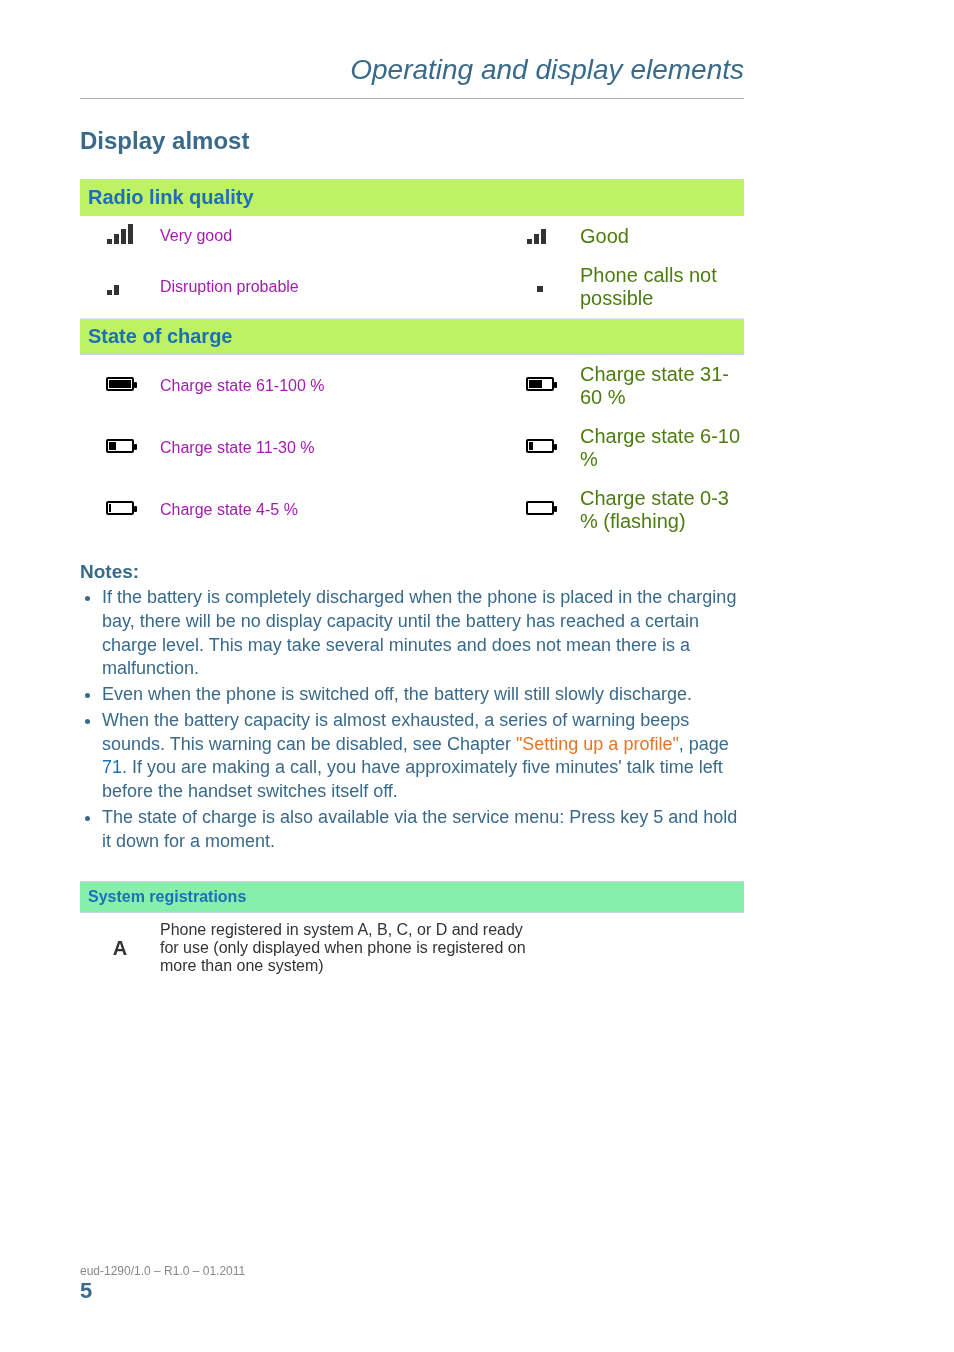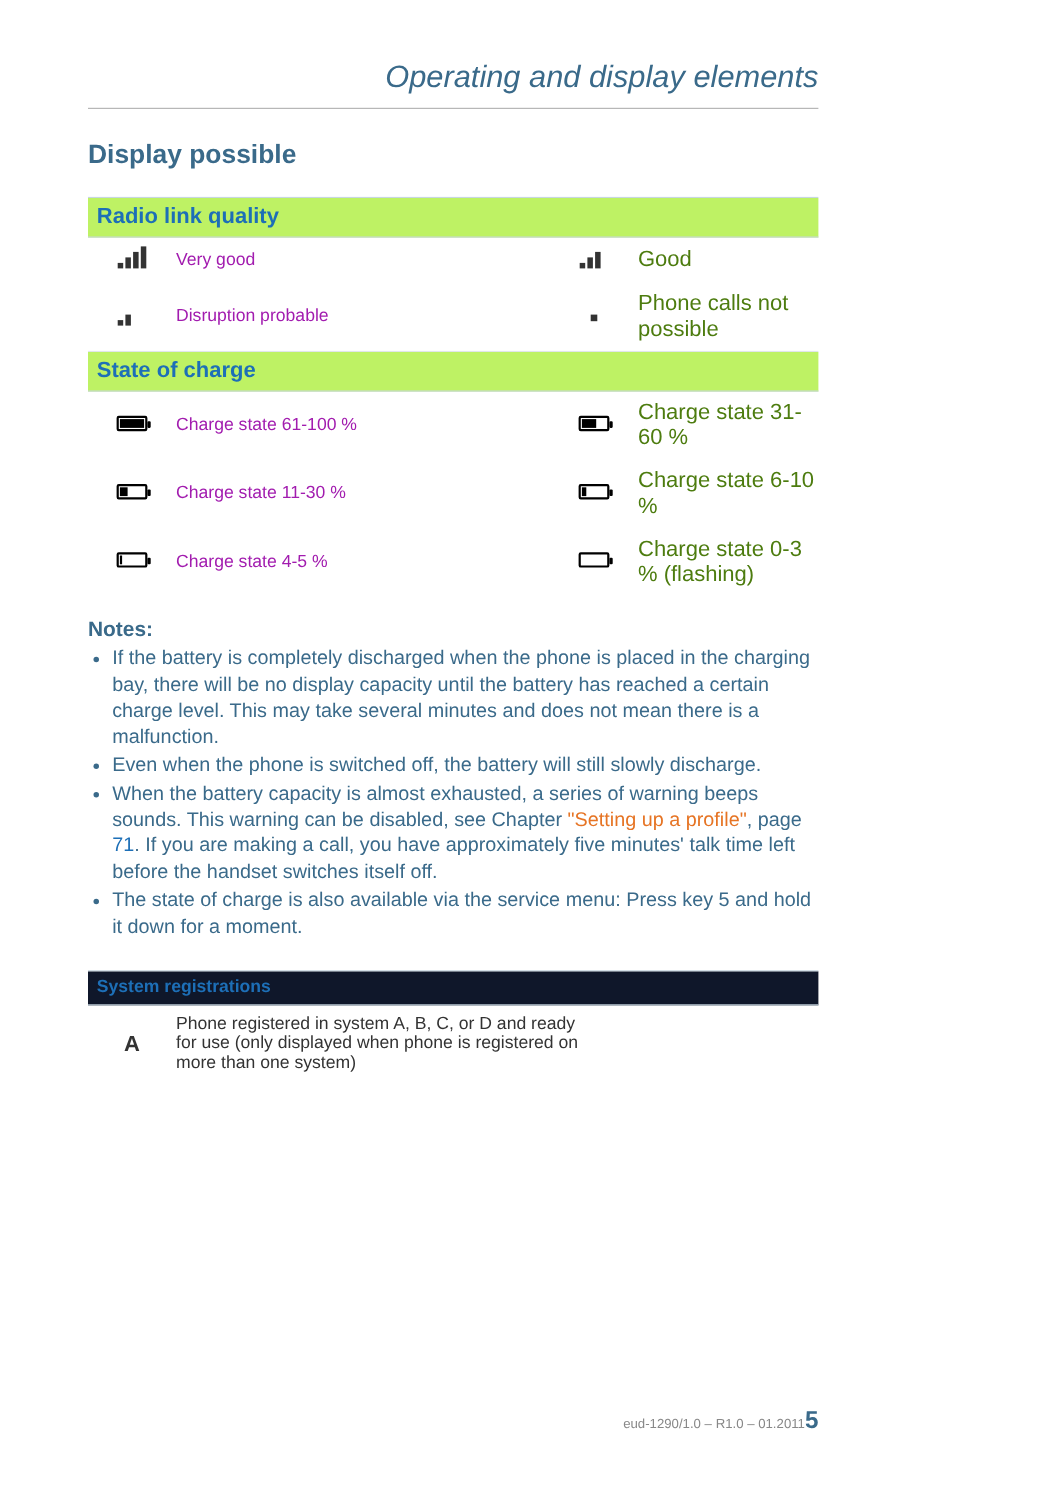--- a/index.html
+++ b/index.html
@@ -25,36 +25,36 @@
   .batt { display:inline-block; position:relative; width:28px; height:14px; border:2px solid #000; border-radius:2px; }
   .batt::after { content:""; position:absolute; right:-5px; top:3px; width:3px; height:6px; background:#000; border-radius:1px; }
   .batt .fill { position:absolute; left:1px; top:1px; bottom:1px; background:#000; }
   .notes { color: #3a6a8a; font-size: 18px; line-height: 1.32; margin-top: 18px; margin-bottom: 28px; }
   .notes-title { font-weight: 700; font-size: 19px; margin-bottom: 2px; }
   .notes ul { list-style: disc; padding-left: 22px; }
   .notes li { margin-bottom: 2px; }
   .notes .link { color: #e67424; }
   .notes .pg { color: #1d6fb7; }
   .systable { width:100%; border-collapse: collapse; }
-  .systable .sect-head td { background: #0f172a; font-weight:700; color:#1d6fb7; font-size:16px; padding:6px 8px; border-top: 1px solid #c7d6e0; border-bottom: 1px solid #c7d6e0; }
+  .systable .sect-head td { background: #86efac; font-weight:700; color:#1d6fb7; font-size:16px; padding:6px 8px; border-top: 1px solid #c7d6e0; border-bottom: 1px solid #c7d6e0; }
   .sys-icon { width:80px; text-align:center; font-weight:900; font-size:20px; font-family: Arial, sans-serif; }
   .sys-desc { font-size:16px; padding-top:8px; padding-bottom:8px; max-width:360px; }
-  .footer { position: absolute; bottom: 48px; left: 80px; right: 80px; display:flex; justify-content:flex-end; align-items:baseline; }
+  .footer { position: absolute; bottom: 48px; left: 80px; right: 80px; display:flex; justify-content:flex-start; align-items:baseline;flex-direction:column; }
   .footer-left { font-size: 12px; color: #888; }
   .footer-right { font-size: 22px; color: #3a6a8a; font-weight: 700; }
 </style>
 </head>
 <body>
 
 <div class="page">
 
   <div class="header">Operating and display elements</div>
   <hr class="divider">
 
-  <div class="h2">Display possible</div>
+  <div class="h2">Display almost</div>
 
   <table class="table">
     <tbody>
         <tr class="sect-head">
       <td colspan="4">Radio link quality</td>
     </tr>
 
     <tr>
       <td class="iconcell">
         <span class="signal"><span class="b1"></span><span class="b2"></span><span class="b3"></span><span class="b4"></span></span>

